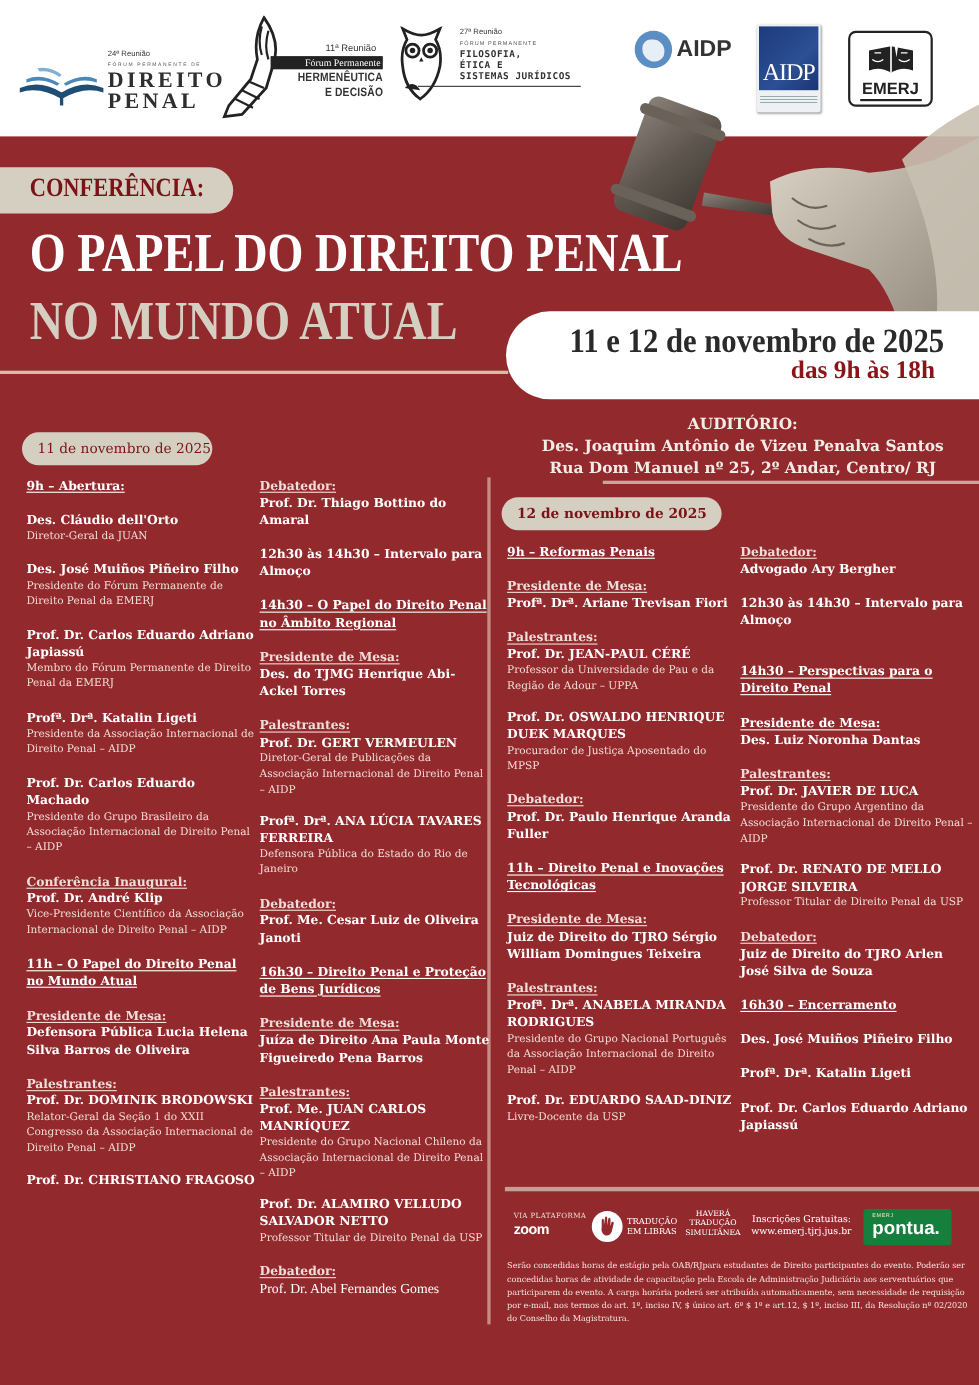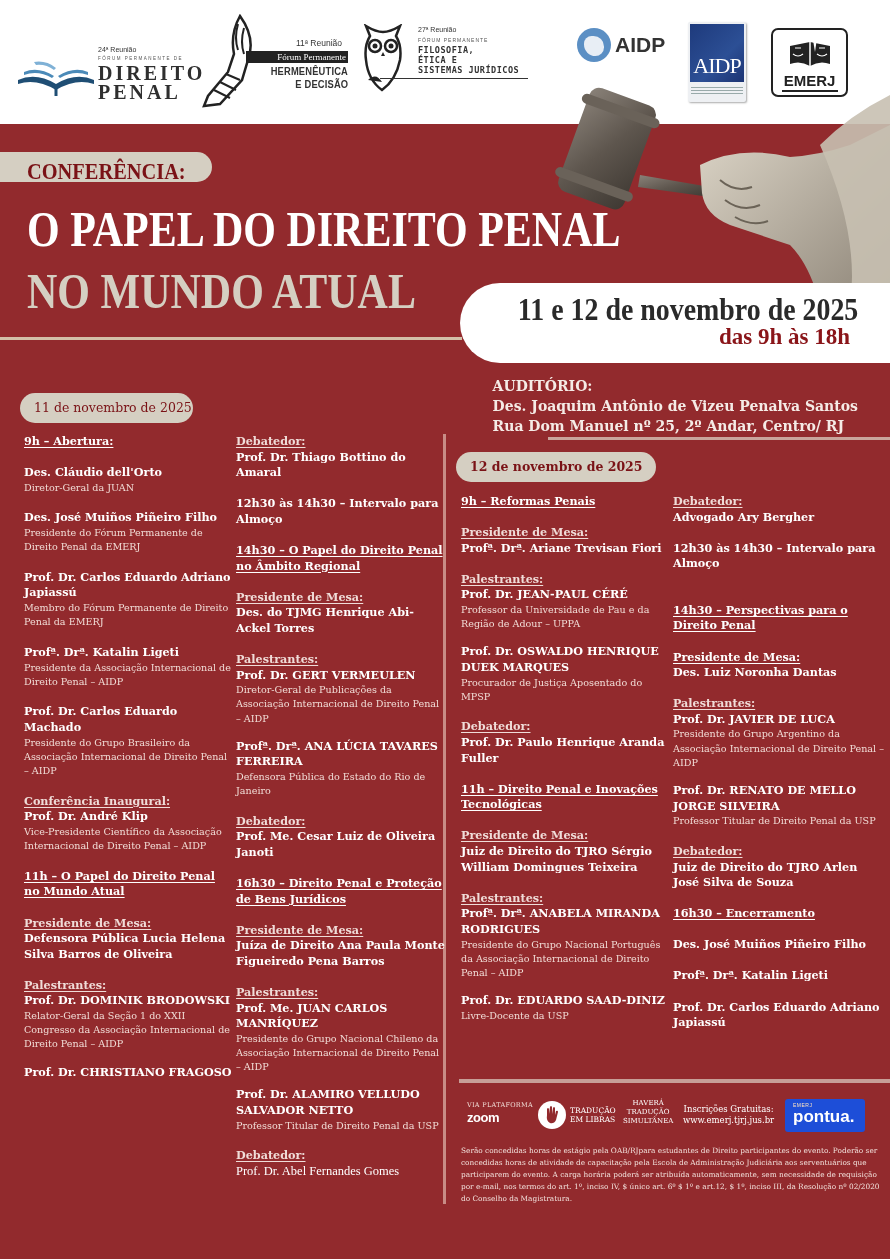--- a/index.html
+++ b/index.html
@@ -56,21 +56,21 @@
   .logo-emerj { left: 771px; top: 28px; width: 77px; height: 69px; border: 2px solid #222; border-radius: 7px; background: #fff; }
   .logo-emerj .emblem { position: absolute; left: 14px; top: 6px; width: 46px; height: 32px; }
   .logo-emerj .txt { position: absolute; left: 0; width: 73px; top: 42px; text-align: center; font-family: "Liberation Sans", sans-serif; font-weight: bold; font-size: 15px; color: #222; }
   .logo-emerj .ul { position: absolute; left: 9px; top: 60px; width: 56px; height: 2px; background: #222; }
 
   
   .gavel { position: absolute; left: 520px; top: 75px; width: 370px; height: 230px; }
 
   
   .conf-pill {
-    position: absolute; left: 0; top: 152px; width: 212px; height: 30px;
+    position: absolute; left: 0; top: 152px; width: 212px; height: 42px;
     background: #d5cfc2; border-radius: 0 21px 21px 0;
   }
   .conf-pill span {
     position: absolute; left: 27px; top: 6px; font-family: "Liberation Serif", serif; font-weight: bold;
     font-size: 24px; color: #7a1216; transform: scaleX(0.85); transform-origin: left;
   }
   .title1 {
     position: absolute; left: 27px; top: 200px; font-family: "Liberation Serif", serif;
     font-weight: bold; font-size: 50px; color: #ffffff; white-space: nowrap;
     transform: scaleX(0.84); transform-origin: left; letter-spacing: 0px;
@@ -88,21 +88,21 @@
   .date-main {
     position: absolute; right: 32px; top: 292px; font-family: "Liberation Serif", serif; font-weight: bold;
     font-size: 31px; color: #2a2a2a; white-space: nowrap; transform: scaleX(0.9); transform-origin: right;
   }
   .date-hours {
     position: absolute; right: 40px; top: 324px; font-family: "Liberation Serif", serif; font-weight: bold;
     font-size: 23px; color: #8a1519; white-space: nowrap;
   }
 
   
-  .venue { position: absolute; right: 32px; top: 376px; text-align: left; font-weight: bold; font-size: 14px; line-height: 20px; color: #f5ebe6; }
+  .venue { position: absolute; right: 32px; top: 376px; text-align: center; font-weight: bold; font-size: 14px; line-height: 20px; color: #f5ebe6; }
   .venue div { white-space: nowrap; }
   .venue-line { position: absolute; left: 548px; top: 437px; width: 342px; height: 3px; background: #c9a59c; }
 
   
   .day-pill {
     position: absolute; height: 30px; background: #d5cfc2; border-radius: 15px;
     color: #7a1216; font-size: 12.5px; line-height: 30px; padding: 0 14px; white-space: nowrap;
   }
   .day-pill.d1 { left: 20px; top: 393px; width: 173px; }
   .day-pill.d2 { left: 456px; top: 452px; width: 200px; font-weight: bold; text-align: right; }
@@ -130,21 +130,21 @@
   .foot-icons { position: absolute; left: 465px; top: 1097px; width: 420px; height: 40px; }
   .zoom-wrap { position: absolute; left: 2px; top: 4px; width: 64px; }
   .zoom-small { font-size: 6.5px; color: #f1dcd6; letter-spacing: 0.3px; white-space: nowrap; }
   .zoom-logo { font-family: "Liberation Sans", sans-serif; font-weight: bold; font-size: 13px; color: #fff; letter-spacing: -0.5px; line-height: 17px; }
   .libras { position: absolute; left: 73px; top: 4px; width: 80px; height: 30px; }
   .libras .circ { position: absolute; left: 0; top: 0; width: 28px; height: 28px; border-radius: 50%; background: #fff; }
   .libras .hand { position: absolute; left: 6px; top: 4px; width: 16px; height: 20px; }
   .libras .txt { position: absolute; left: 32px; top: 5px; font-size: 7.5px; line-height: 9px; color: #fff; white-space: nowrap; }
   .simul { position: absolute; left: 158px; top: 2px; font-size: 7px; line-height: 8.8px; color: #fff; text-align: center; white-space: nowrap; }
   .insc { position: absolute; left: 218px; top: 7px; font-size: 8.5px; line-height: 11px; color: #fff; white-space: nowrap; text-align: center; }
-  .pontua { position: absolute; left: 320px; top: 2px; width: 80px; height: 33px; background: #1d4ed8; border-radius: 3px; }
+  .pontua { position: absolute; left: 320px; top: 2px; width: 80px; height: 33px; background: #15803d; border-radius: 3px; }
   .pontua .tiny { position: absolute; left: 8px; top: 3px; font-size: 5px; color: #ffe3c0; font-family: "Liberation Sans", sans-serif; letter-spacing: 0.5px; }
   .pontua .big { position: absolute; left: 8px; top: 8px; font-family: "Liberation Sans", sans-serif; font-weight: bold; font-size: 17px; color: #fff; }
 
   .disclaimer { position: absolute; left: 461px; top: 1145px; width: 425px; font-size: 7.35px; line-height: 12px; color: #f3e2dd; }
 </style>
 </head>
 <body>
 
 <div class="header">
   <div class="logo logo-dp">

